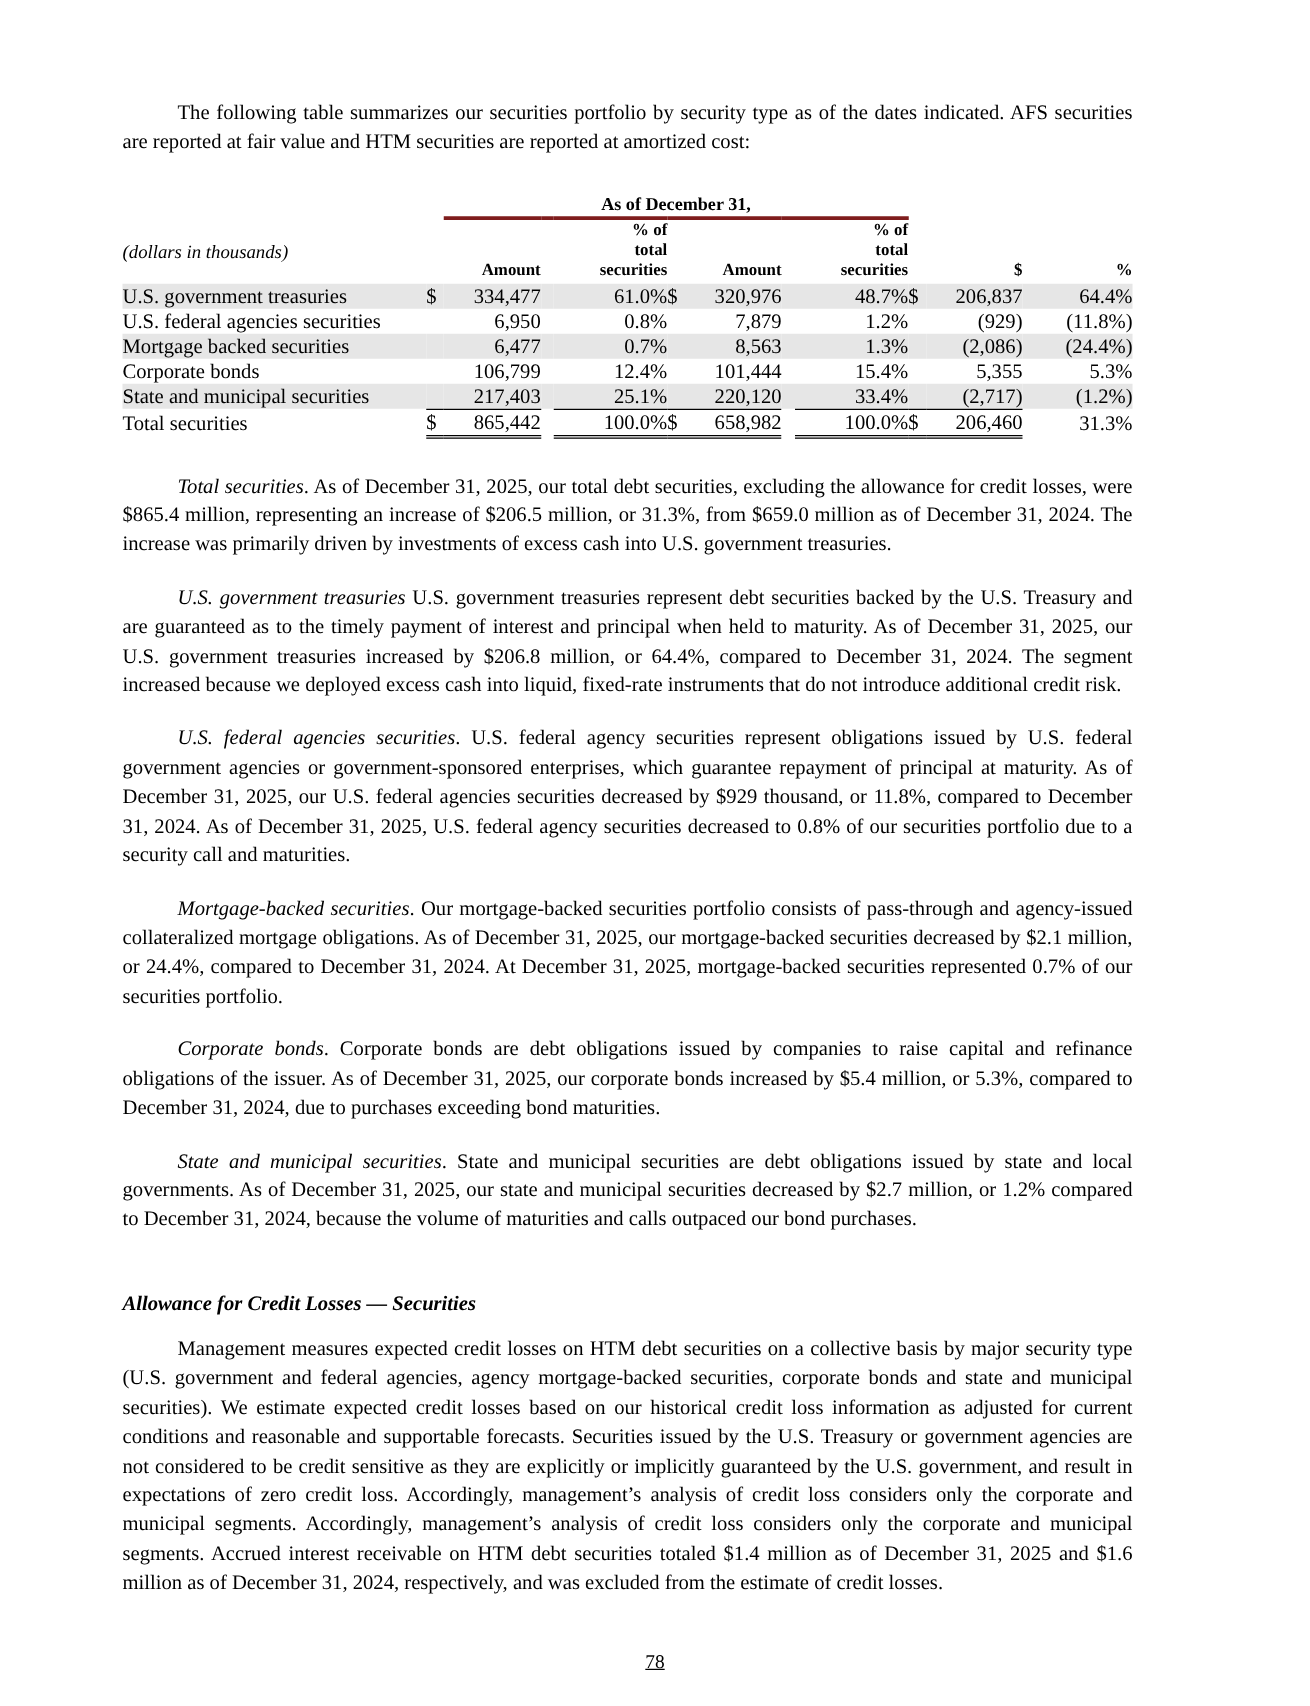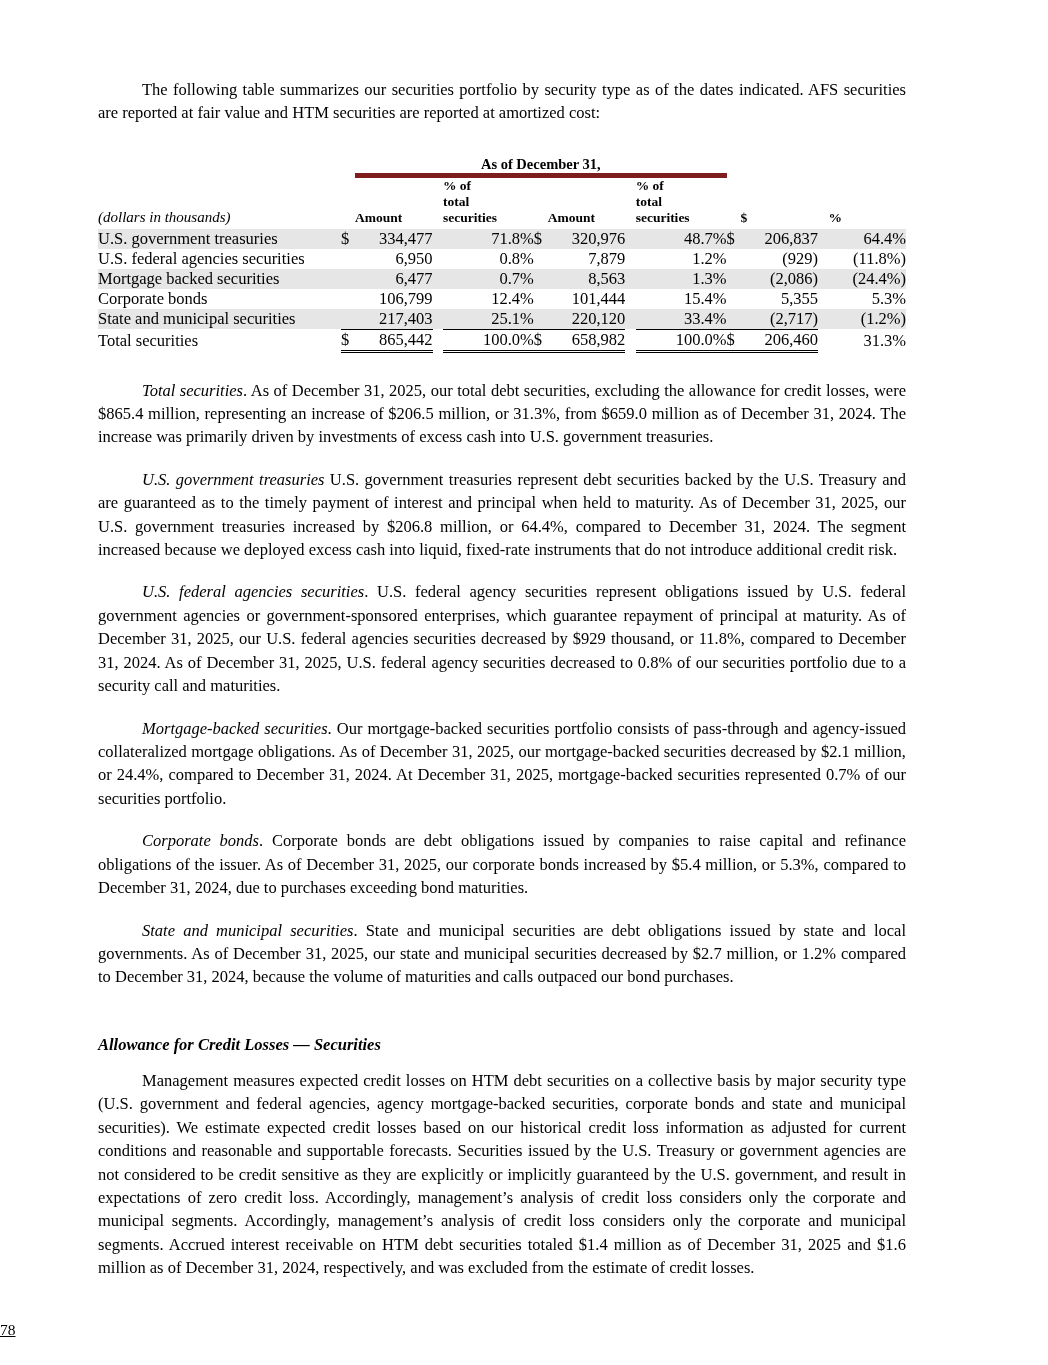--- a/index.html
+++ b/index.html
@@ -80,42 +80,42 @@
   }
   .total-row td {
     padding-top: 6px;
   }
   .dbl-under {
     border-bottom: 3px double #000;
   }
   .hdr-small {
     font-size: 13.5px;
     font-weight: bold;
-    text-align: left;
+    text-align: right;
     line-height: 1.2;
   }
   .units {
     font-size: 15px;
     font-style: italic;
   }
   .spanline {
-    border-bottom: 5px solid #7f1d1d;
+    border-bottom: 3px solid #7f1d1d;
   }
   .sec-heading {
     font-weight: bold;
     font-style: italic;
     font-size: 16.5px;
     margin: 46px 0 14px 0;
   }
   .page-num {
     position: absolute;
     bottom: 26px;
     left: 0;
     width: 1048px;
-    text-align: left;
+    text-align: center;
     font-size: 15.5px;
     text-decoration: underline;
   }
   .tbl-wrap {
     margin: 30px 0 26px 0;
   }
 </style>
 </head>
 <body>
 
@@ -145,21 +145,21 @@
           <tr>
         <td></td>
         <td></td>
         <td colspan="7" class="hdr-center spanline">As of December 31,</td>
         <td></td>
         <td colspan="4"></td>
       </tr>
 
 
       <tr>
-        <td class="lbl-cell" style="padding-bottom:2px">
+        <td class="lbl-cell" style="padding-bottom:16px">
           <span class="units">(<em>dollars in thousands</em>)</span>
         </td>
         <td></td>
         <td class="hdr-small" style="padding-bottom:2px">Amount</td>
         <td></td>
         <td class="hdr-small" style="padding-bottom:2px">
           <div>% of</div>
           <div>total</div>
           <div>securities</div>
         </td>
@@ -175,21 +175,21 @@
         <td class="hdr-small" style="padding-bottom:2px">$</td>
         <td></td>
         <td class="hdr-small" style="padding-bottom:2px">%</td>
       </tr>
 
       <tr class="shaded">
         <td class="lbl-cell">U.S. government treasuries</td>
         <td class="cur-cell">$</td>
         <td class="num-cell">334,477</td>
         <td class="cur-cell"></td>
-        <td class="num-cell">71.8%</td>
+        <td class="num-cell">61.0%</td>
         <td class="cur-cell">$</td>
         <td class="num-cell">320,976</td>
         <td class="cur-cell"></td>
         <td class="num-cell">48.7%</td>
         <td class="cur-cell">$</td>
         <td class="num-cell">206,837</td>
         <td class="cur-cell"></td>
         <td class="num-cell">64.4%</td>
       </tr>
 

